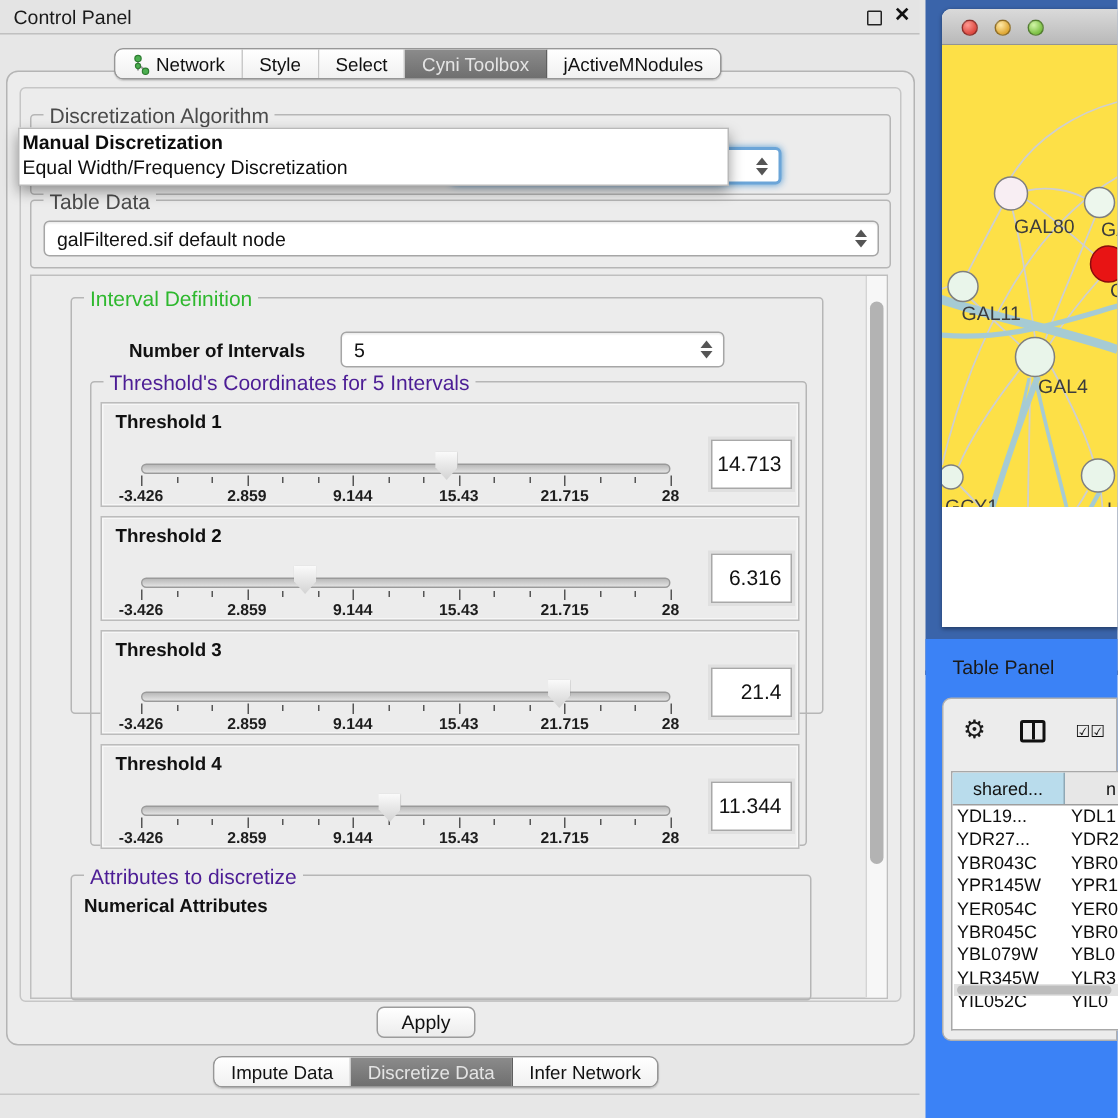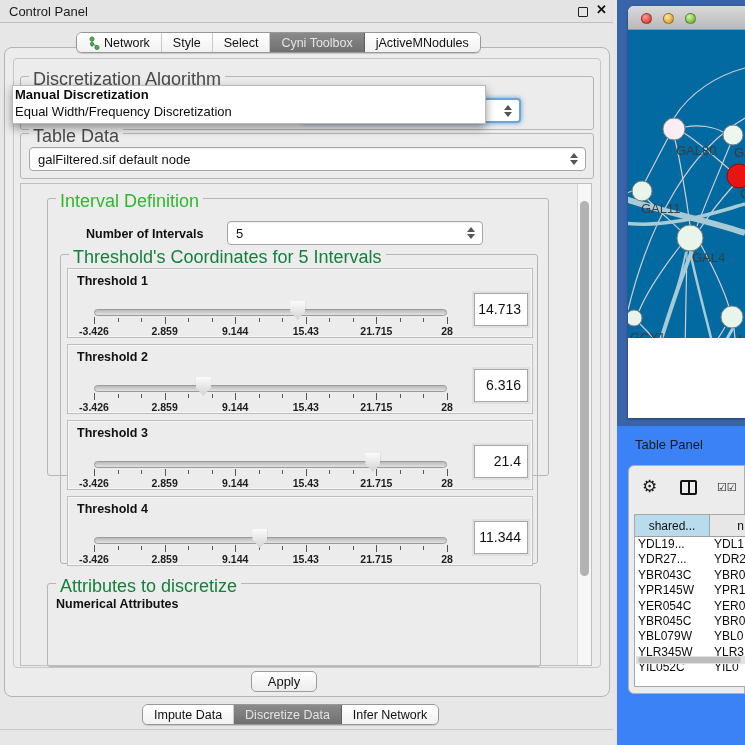--- a/index.html
+++ b/index.html
@@ -28,23 +28,23 @@
     border-right:1px solid #c9c9c9; white-space:nowrap; }
   .tab:last-child { border-right:none; }
   .tab.selected { background:linear-gradient(180deg,#8b8b8b,#6f6f6f); color:#e4e4e4;
     border-right:1px solid #5f5f5f; }
   #top-tabs { left:76px; top:32px; }
   #bottom-tabs { left:142px; top:704px; }
 
   
   .groupbox { border:1px solid #b6b6b6; border-radius:3px; }
   .grouptitle { position:absolute; top:-8px; left:8px; background:#ececec; padding:0 4px;
-    font-size:18px; }
+    font-size:14px; }
   .gt-green { color:#2eb82e; }
-  .gt-blue { color:#15803d; }
+  .gt-blue { color:#4c1d95; }
   .gt-gray { color:#4a4a4a; }
 
   
   .combo { background:#ffffff; border:1px solid #a6a6a6; border-radius:4px; height:24px;
     display:flex; align-items:center; font-size:13px; color:#111; padding-left:8px;
     box-shadow:inset 0 1px 1px rgba(0,0,0,.08); }
   .combo .stepper { margin-left:auto; margin-right:7px; display:flex; flex-direction:column; gap:2px; }
   .arr-up { width:0; height:0; border-left:4px solid transparent; border-right:4px solid transparent;
     border-bottom:5px solid #555; }
   .arr-dn { width:0; height:0; border-left:4px solid transparent; border-right:4px solid transparent;
@@ -106,21 +106,21 @@
   #net-frame-bottom { left:617px; top:447px; width:128px; height:3px; background:#203b69; }
   #net-window { left:628px; top:6px; width:117px; height:412px; border-radius:6px 0 0 0;
     overflow:hidden; background:#fff; box-shadow:0 1px 3px rgba(0,0,0,.4); }
   #net-titlebar { left:0; top:0; width:117px; height:24px;
     background:linear-gradient(180deg,#dadada,#b9b9b9); border-bottom:1px solid #939393; }
   .tl { position:absolute; top:7px; width:11px; height:11px; border-radius:50%;
     border:1px solid rgba(0,0,0,.35); }
   #tl-red   { left:13px; background:radial-gradient(circle at 35% 30%,#ff9a92,#dd4840 70%); }
   #tl-yellow{ left:35px; background:radial-gradient(circle at 35% 30%,#ffe9a8,#dfa733 70%); }
   #tl-green { left:57px; background:radial-gradient(circle at 35% 30%,#d2f5a8,#7bc043 70%); }
-  #net-canvas { left:0; top:24px; width:117px; height:308px; background:#0369a1; overflow:hidden; }
+  #net-canvas { left:0; top:24px; width:117px; height:308px; background:#fde047; overflow:hidden; }
 
   #table-panel-bg { left:617px; top:426px; width:128px; height:378px; background:#3b82f6; }
   #tp-title { left:18px; top:11px; font-size:13px; color:#1a1a1a; }
   #tp-panel { left:11px; top:39px; width:117px; height:229px; background:#ececec;
     border:1px solid #b0b0b0; border-radius:6px 0 0 6px; }
   #tp-gear { left:13px; top:12px; font-size:17px; color:#1a1a1a; line-height:17px; }
   #tp-split { left:51px; top:14px; width:17px; height:15px; border:2px solid #111; border-radius:2px; }
   #tp-split:before { content:""; position:absolute; left:5.5px; top:0; width:2px; height:11px; background:#111; }
   #tp-checks { left:88px; top:15px; font-size:11px; letter-spacing:0px; color:#111; }
   #tp-table { left:5px; top:48px; width:112px; height:173px; border:1px solid #a8a8a8;

